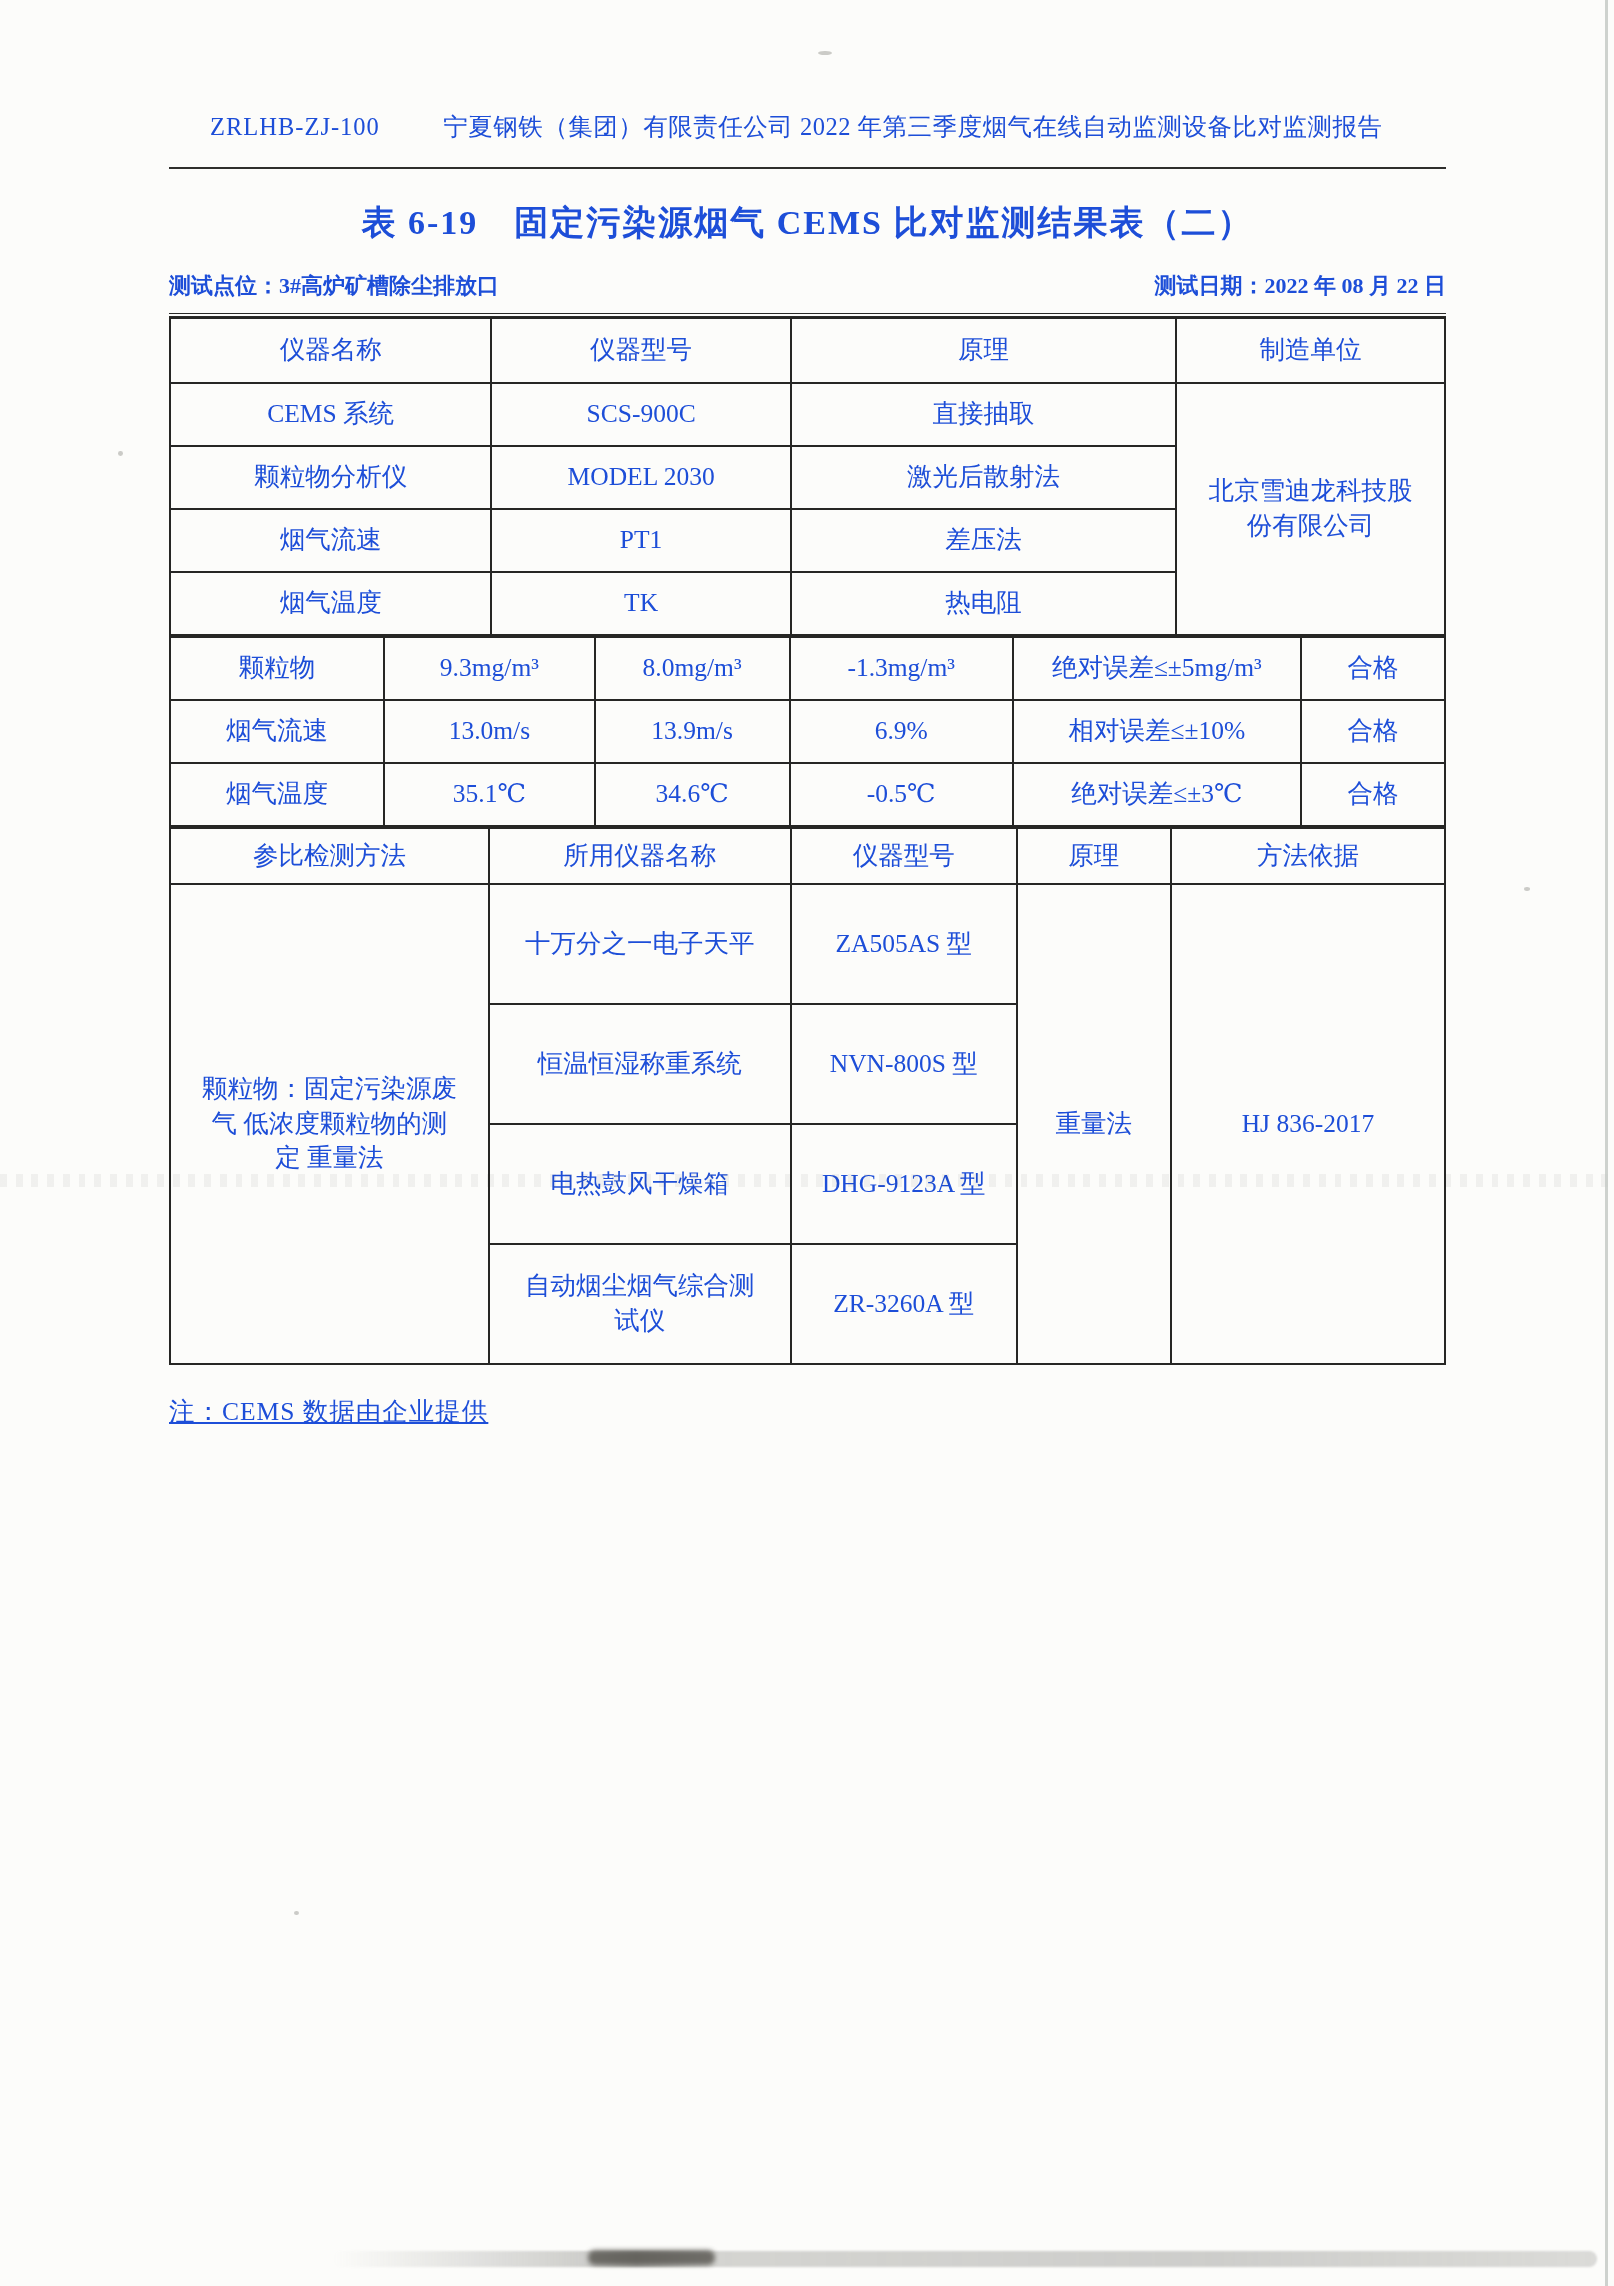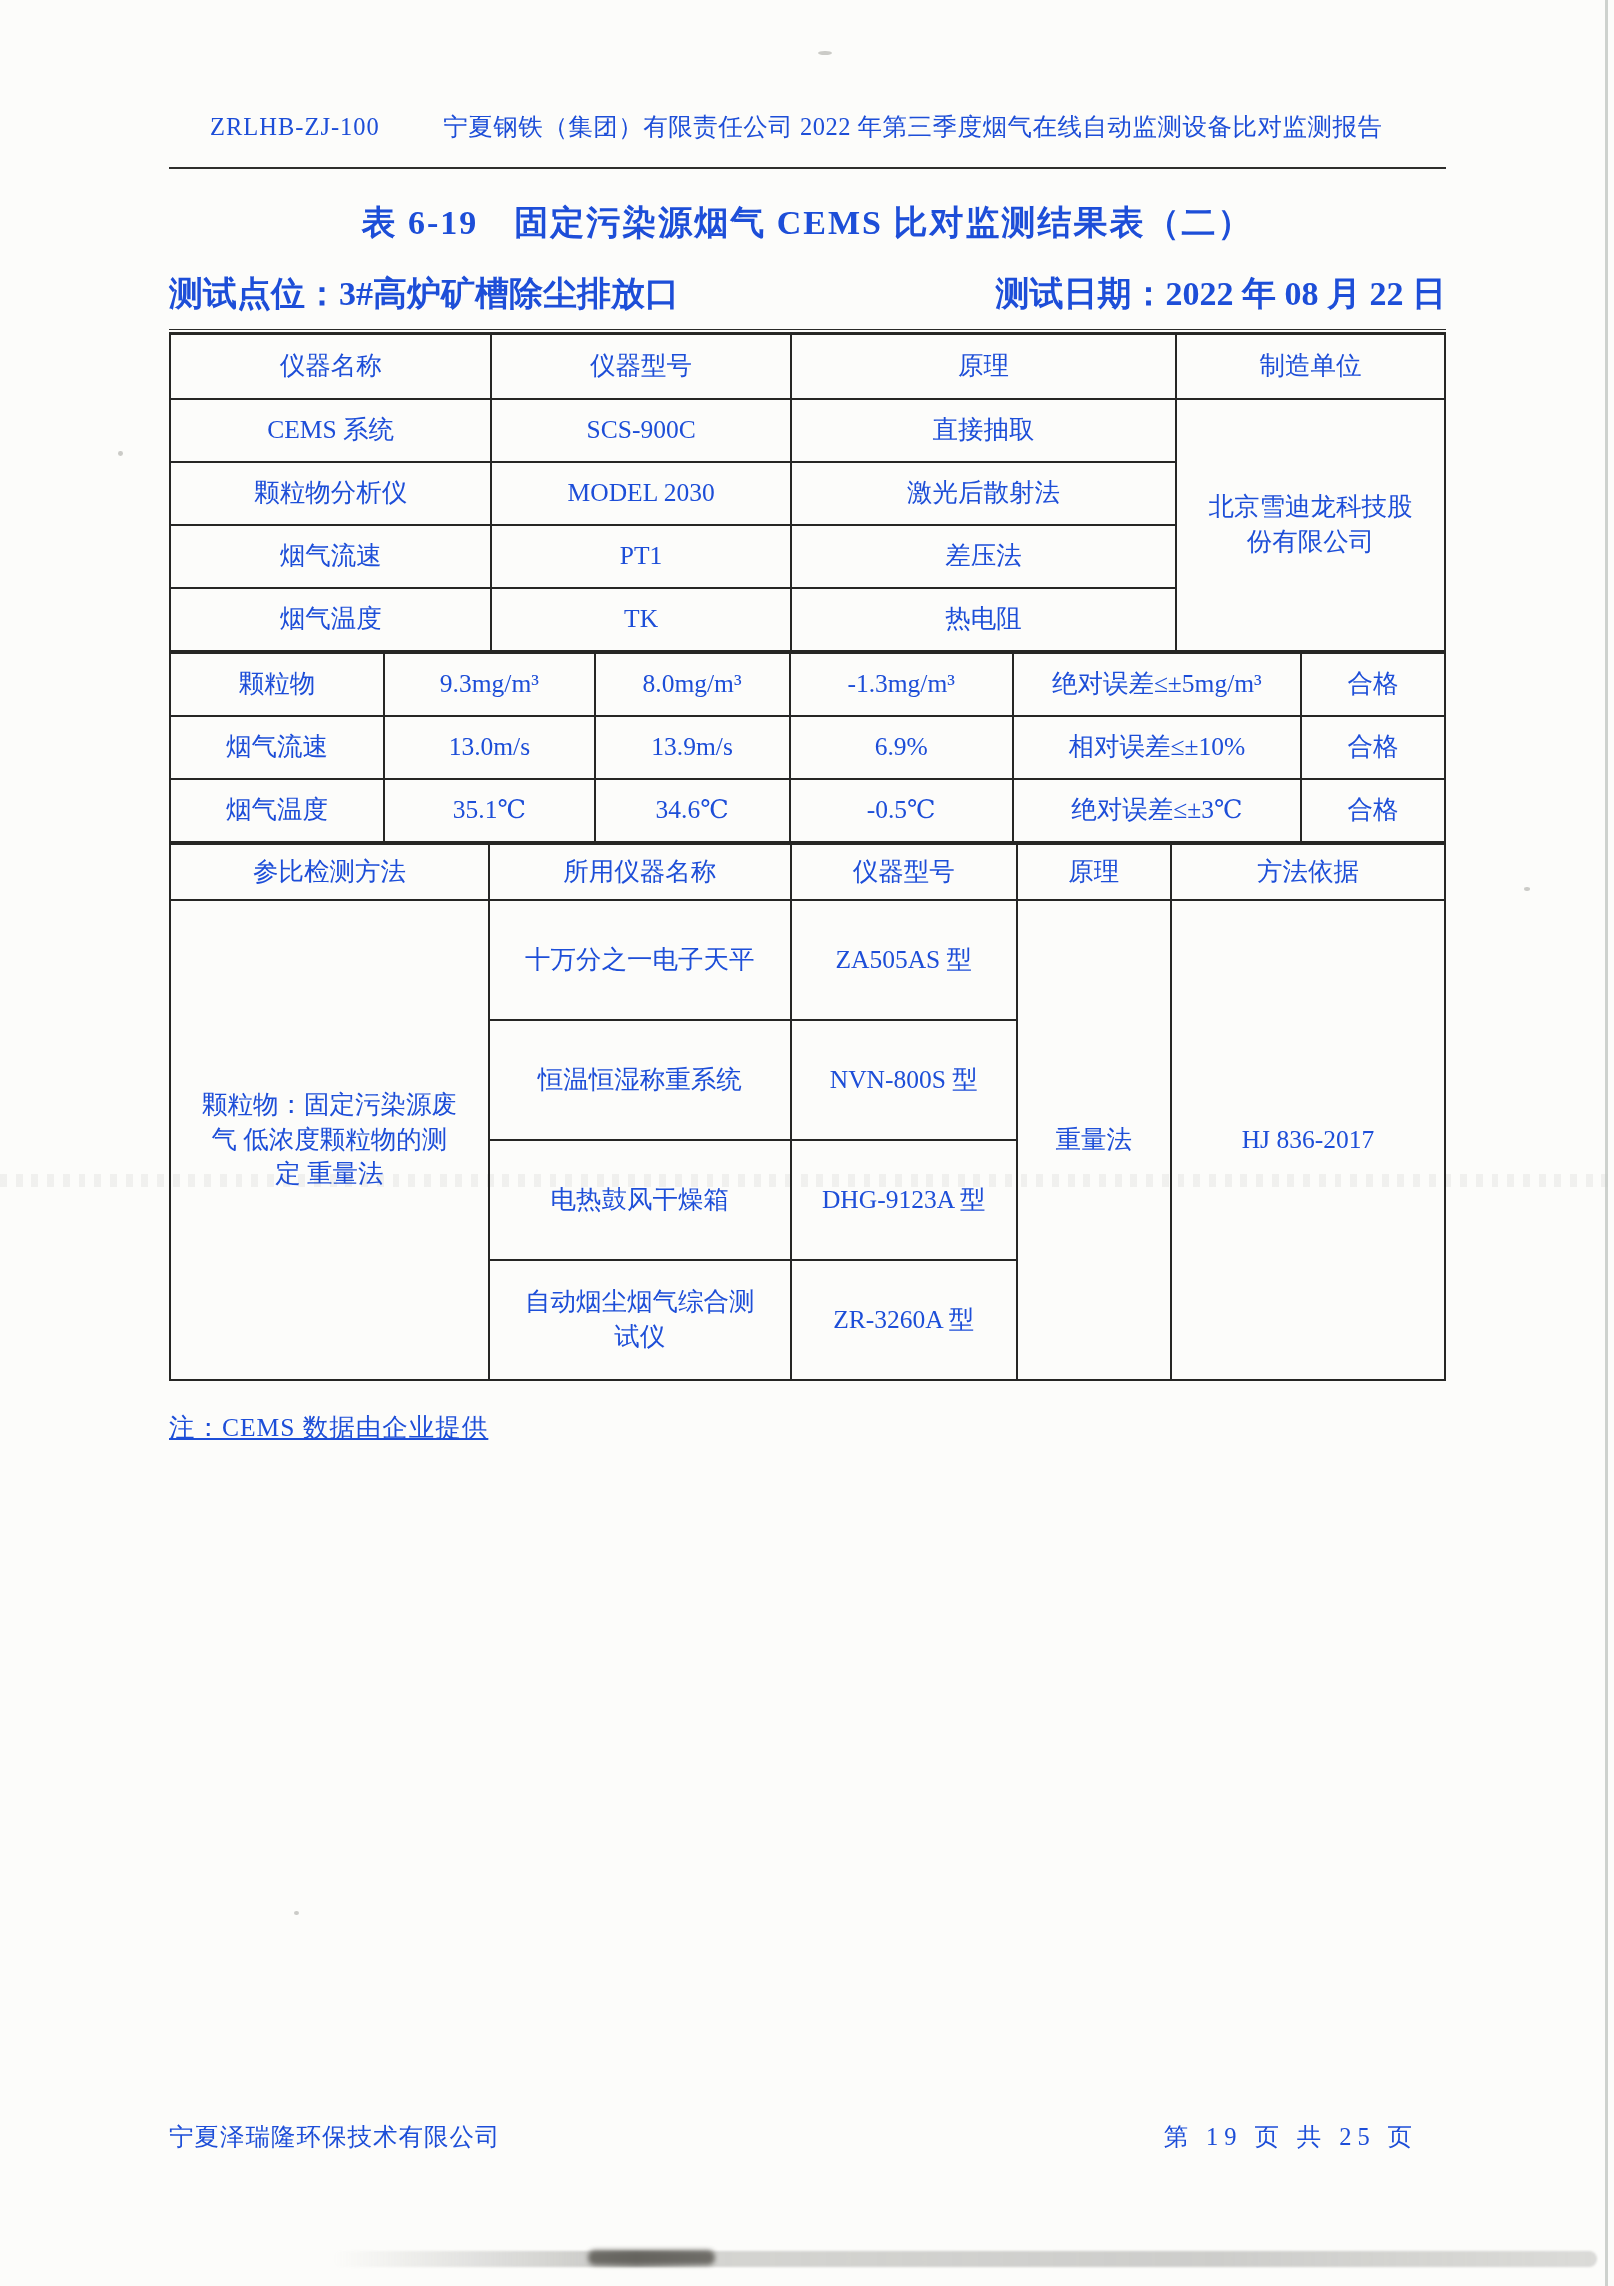--- a/index.html
+++ b/index.html
@@ -28,21 +28,21 @@
   
   .doc-title{
     margin-top:31px;
     text-align:center;
     font-size:34px;font-weight:700;
     letter-spacing:2px;
   }
   .meta-row{
     margin-top:25.5px;
     display:flex;justify-content:space-between;align-items:baseline;
-    font-size:34px;font-weight:700;
+    font-size:22px;font-weight:700;
     padding-bottom:11.8px;
     border-bottom:4.9px double #2a2a28;
   }
   .caption{
     height:67px;line-height:67px;
     text-align:center;
     font-size:26.5px;font-weight:600;
     letter-spacing:1px;
   }
   
@@ -233,24 +233,20 @@
 试仪</td>
         <td>ZR-3260A 型</td>
       </tr>
     </tbody>
       </table>
 
 
     <div class="note">注：CEMS 数据由企业提供</div>
   </div>
 
-  <div class="footer">
-    <span>宁夏泽瑞隆环保技术有限公司</span>
-    <span class="page-num">第 19 页 共 25 页</span>
-  </div>
 
   <div class="scan-band"></div>
   <div class="scan-edge-right"></div>
   <div class="scan-smudge"></div>
   <div class="scan-blob"></div>
   <div class="speck" style="left:818px;top:51px;width:13.7px;height:3.9px;"></div>
   <div class="speck" style="left:118px;top:451px;width:4.9px;height:4.9px;"></div>
   <div class="speck" style="left:1524px;top:887px;width:5.9px;height:3.9px;"></div>
   <div class="speck" style="left:294px;top:1911px;width:4.9px;height:3.9px;"></div>
 </div>

